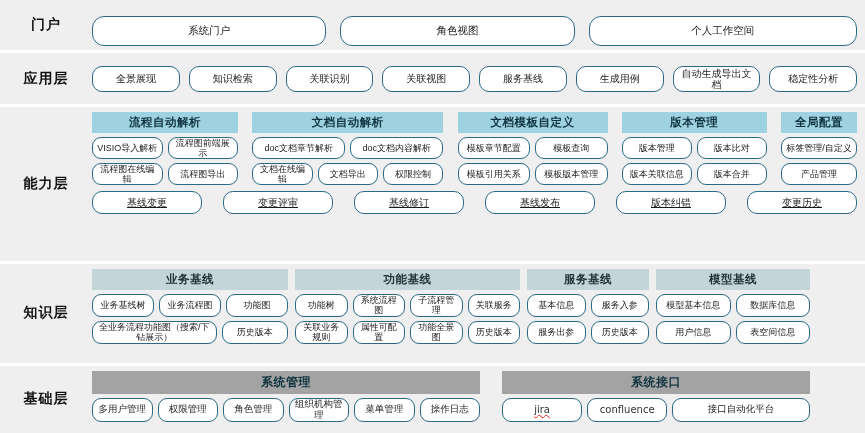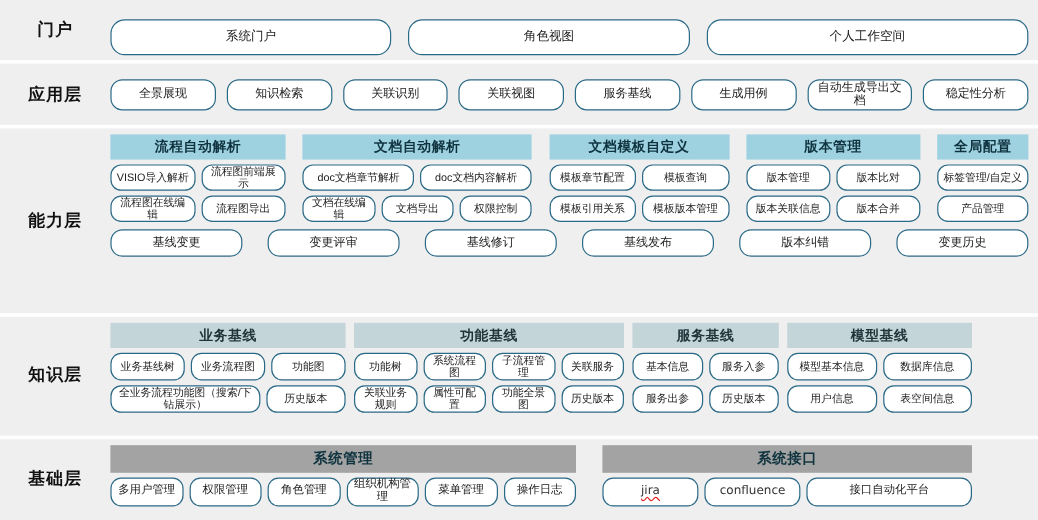--- a/index.html
+++ b/index.html
@@ -46,21 +46,21 @@
   .grp-head{
     background:#9ed2e1;color:#10343f;font-size:11.5px;font-weight:bold;
     text-align:center;padding:3px 4px;letter-spacing:.5px;
   }
   .grp-rowline{display:flex;gap:5px;}
   .grp-rowline .pill{height:22px;flex:1;}
 
   
   .lifecycle{display:flex;flex-direction:column;gap:4px;margin-top:2px;}
   .lifecycle .grp-head{font-size:11.5px;padding:3px 4px;}
-  .life-row{display:flex;gap:21px;}
+  .life-row{display:flex;gap:21px;text-decoration:underline;}
   .life-row .pill{flex:1;height:23px;font-size:10px;border-radius:10px;}
 
   
   .know-body{flex:1;padding:5px 8px 6px 0;display:flex;gap:7px;align-items:flex-start;}
   .know-group{display:flex;flex-direction:column;gap:4px;}
   .know-head{
     background:#c4d5d9;color:#20343a;font-size:11.5px;font-weight:bold;
     text-align:center;padding:3px 4px;letter-spacing:.5px;
   }
   .know-group .grp-rowline .pill{height:23px;}

